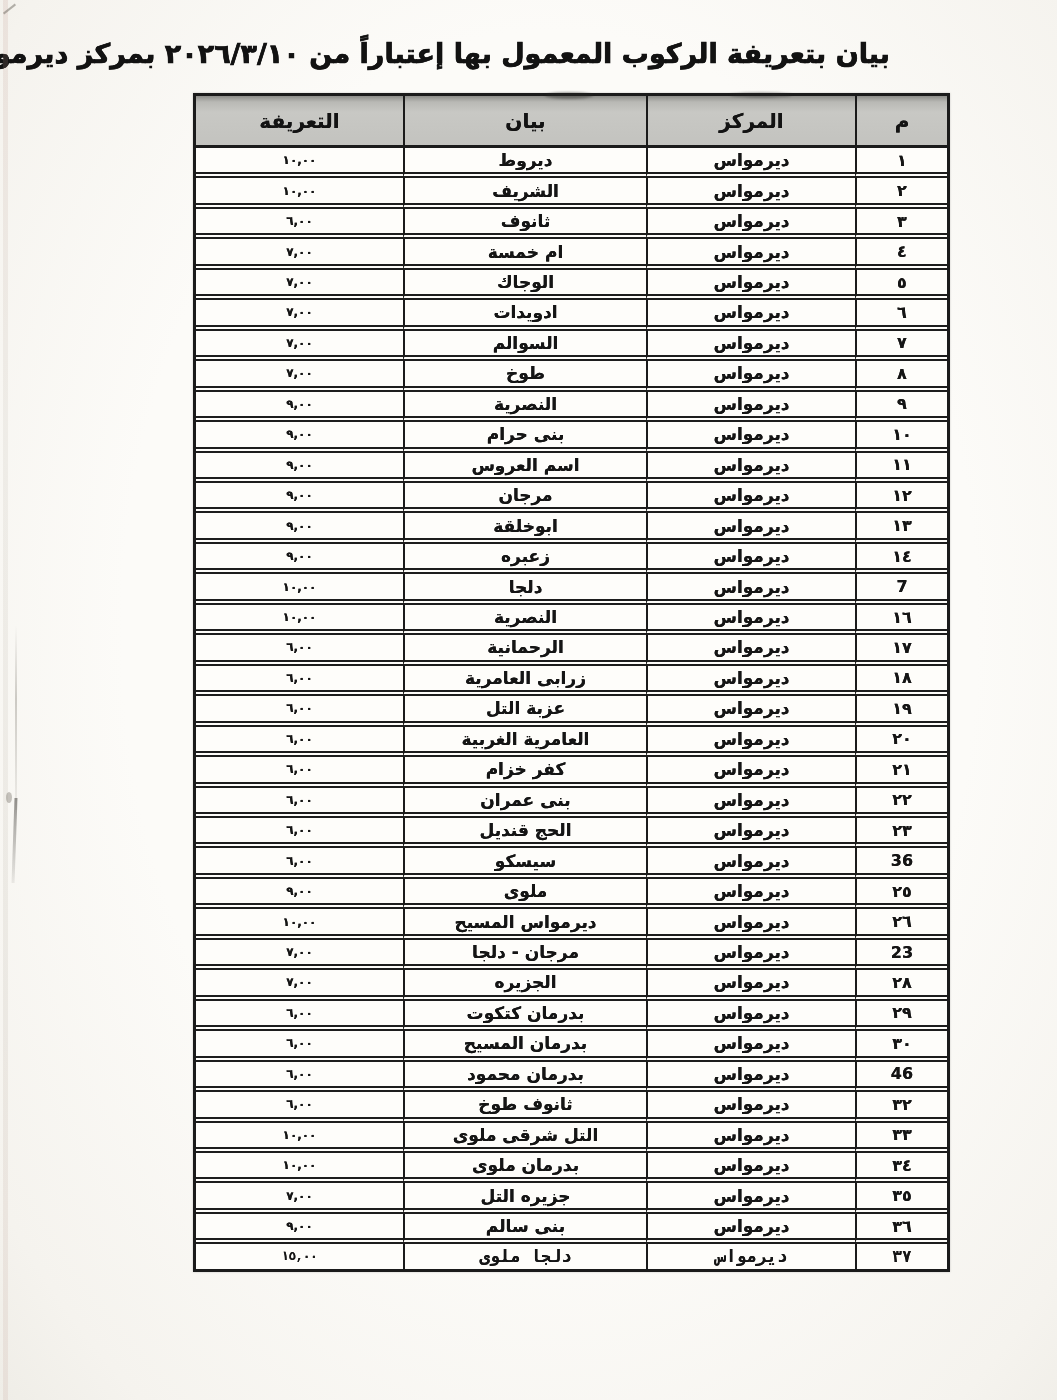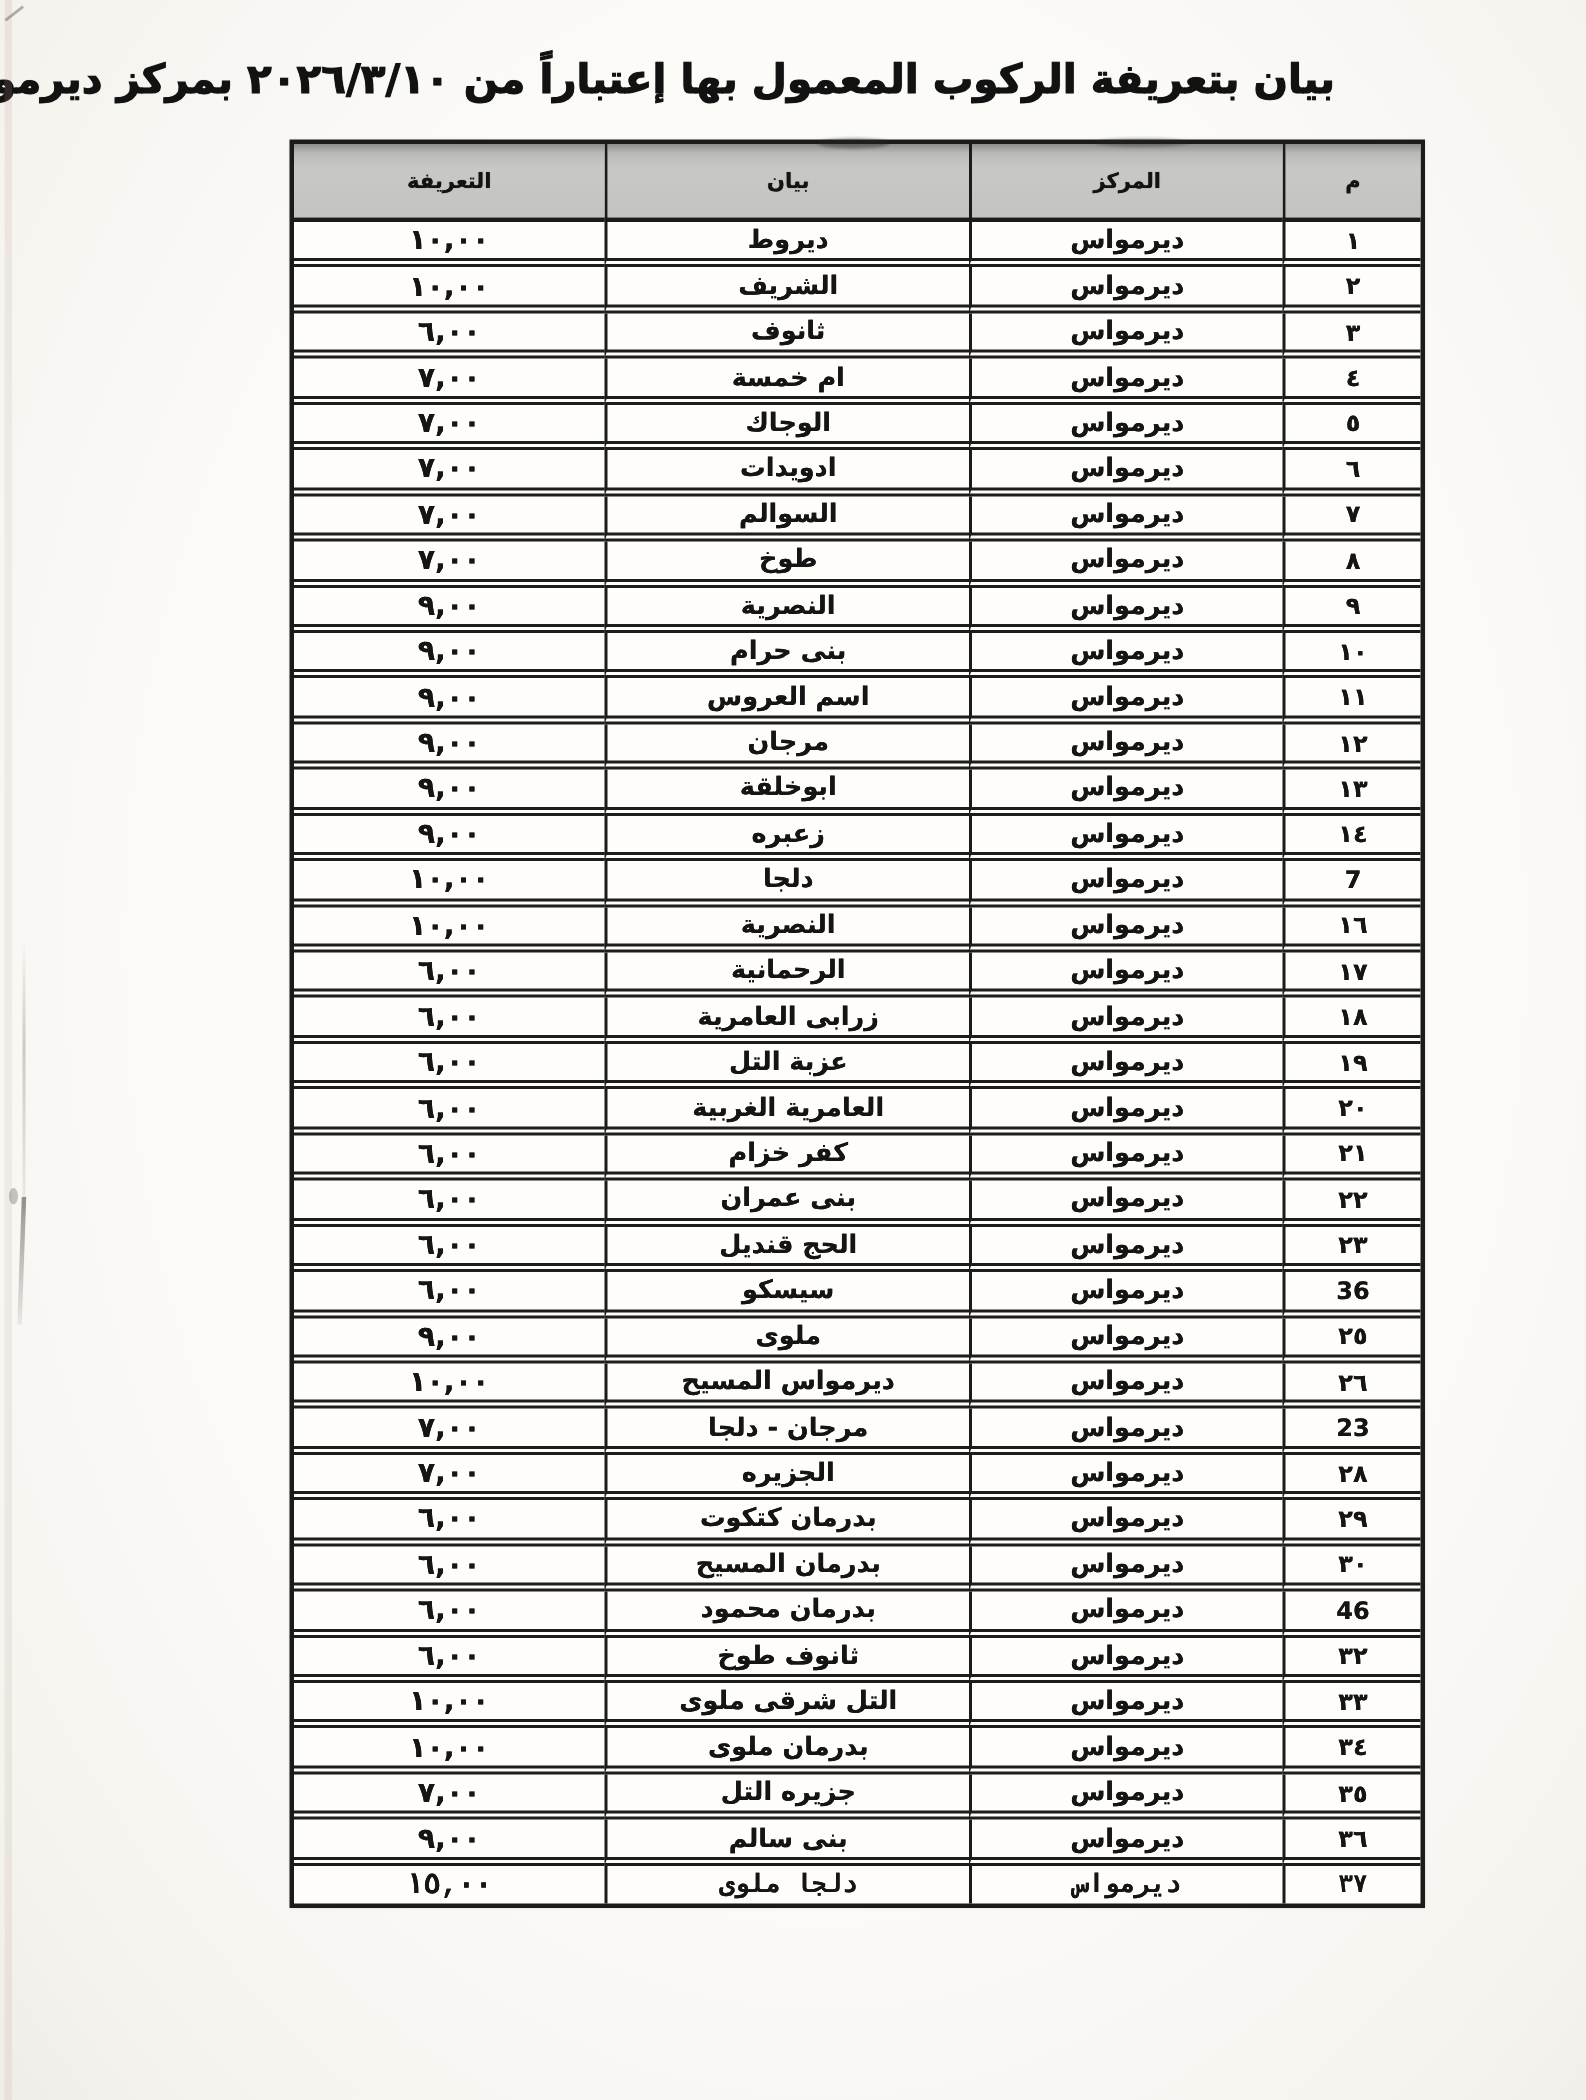--- a/index.html
+++ b/index.html
@@ -34,35 +34,35 @@
     width:100%;height:100%;
     border-collapse:separate;border-spacing:0;table-layout:fixed;
   }
   col.c-no{width:92px;}
   col.c-center{width:209px;}
   col.c-route{width:243px;}
   col.c-fare{width:207px;}
   th{
     height:47px;
     background:linear-gradient(180deg,#8d8d89 0px,#b9b9b5 6px,#c8c8c4 16px,#c3c3bf 100%);
-    font-size:14px;font-weight:bold;color:#131313;
+    font-size:20px;font-weight:bold;color:#131313;
     border-bottom:3px solid #1b1b1b;
     text-shadow:0 0 .5px #131313;
   }
   td{
     text-align:center;vertical-align:middle;
     font-weight:bold;font-size:17px;color:#151515;
     border-bottom:6px double #1d1d1d;
     text-shadow:0 0 .4px #151515;
     padding:0;
     overflow:hidden;white-space:nowrap;
   }
   tr:last-child td{border-bottom:none;font-family:Liberation Mono, monospace;}
   th:not(:last-child),td:not(:last-child){border-left:2px solid #1b1b1b;}
-  td.col-fare{letter-spacing:1.5px;font-size:19px;}
+  td.col-fare{letter-spacing:1.5px;font-size:12px;}
   td.col-no{font-size:16px;}
   
   .artifact{position:absolute;pointer-events:none;}
   .edge-streak{left:3px;top:0;width:5px;height:1400px;
     background:linear-gradient(180deg,rgba(190,150,140,.18),rgba(150,140,125,.10) 30%,rgba(150,140,125,.12) 70%,rgba(190,150,140,.16));}
   .crease{left:15px;top:625px;width:2px;height:185px;
     background:linear-gradient(180deg,rgba(100,95,85,0),rgba(100,95,85,.30) 40%,rgba(100,95,85,.08));}
   .crease-dark{left:13px;top:798px;width:3px;height:85px;transform:rotate(2deg);
     background:linear-gradient(180deg,rgba(55,52,47,.50),rgba(55,52,47,.08));}
   .corner-mark{left:2px;top:8px;width:15px;height:2px;transform:rotate(-38deg);

